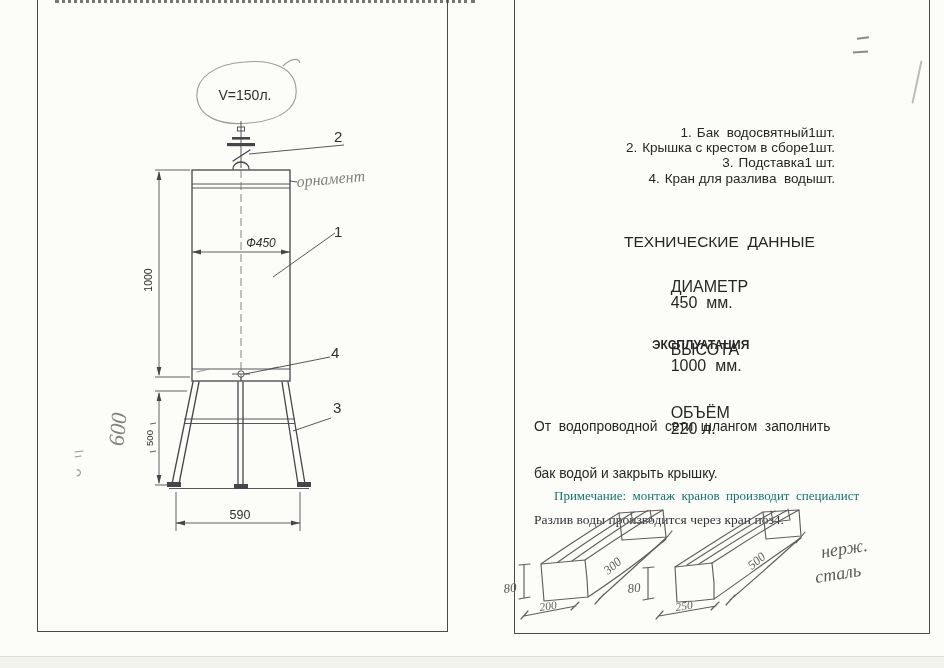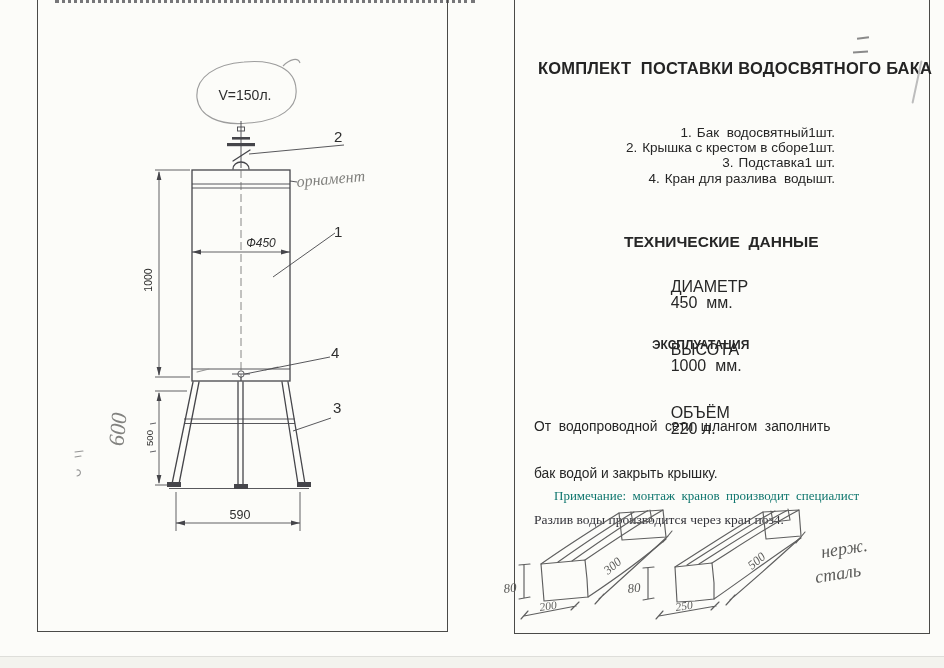--- a/index.html
+++ b/index.html
@@ -11,21 +11,21 @@
          border-bottom:1.6px solid #4a4a48;}
   .left-frame{left:37px;width:409px;height:631px;}
   .right-frame{left:514px;width:414px;height:633px;}
   .scan-top{position:absolute;left:55px;top:0;width:420px;height:0;border-top:3px dotted #55555a;opacity:.8;}
   .scan-bottom{position:absolute;left:0;top:656px;width:944px;height:12px;background:#f3f3ee;border-top:1px solid #dededa;}
   
   .doc-title{left:538px;top:59px;font-size:16.5px;font-weight:700;letter-spacing:.2px;white-space:pre;color:#242424;}
   .kit-list{left:609px;top:125px;width:226px;font-size:13.5px;}
   .kit-row{display:flex;justify-content:flex-end;line-height:15.2px;white-space:pre;}
   .kit-num{margin-right:5px;}
-  .tech-title{left:624px;top:233px;font-size:15.5px;font-weight:700;white-space:pre;}
+  .tech-title{left:624px;top:233px;font-size:15.5px;font-weight:400;white-space:pre;}
   .tech-list{left:644px;top:263px;font-size:16px;}
   .tech-row{line-height:15.8px;white-space:pre;}
   .tech-name{display:inline-block;width:98px;}
   .usage-title{left:652px;top:338px;font-size:12px;font-weight:700;}
   .usage{left:534px;top:388px;font-size:13.8px;line-height:15.5px;white-space:pre;}
   .serif-line{font-family:"Liberation Serif",serif;font-size:13.5px;color:#33333a;}
   .note-line{left:554px;top:488px;font-family:"Liberation Serif",serif;font-size:13px;color:#0f766e;white-space:pre;}
   
   .pmark{position:absolute;background:#8a8a8a;}
   
@@ -159,21 +159,20 @@
 
     <g>
       <path class="pencil" d="M38,452 L46,451"></path>
       <path class="pencil" d="M38,457 L44,456"></path>
       <path class="pencil" d="M40,470 C44,469 45,475 40,476"></path>
     </g>
   </svg>
 
   <div class="frame right-frame"></div>
 
-  <div class="abs doc-title">КОМПЛЕКТ  ПОСТАВКИ ВОДОСВЯТНОГО БАКА</div>
 
   <div class="pmark" style="left:857px;top:37px;width:12px;height:2px;transform:rotate(-7deg);"></div>
   <div class="pmark" style="left:853px;top:51px;width:15px;height:2px;transform:rotate(-4deg);"></div>
   <div class="pmark" style="left:916px;top:60px;width:2px;height:44px;background:#bdbdbd;transform:rotate(12deg);border-radius:2px;"></div>
 
   <div class="abs kit-list">
     <div class="kit-row">
       <span><span class="kit-num">1.</span><span>Бак  водосвятный</span></span>
       <span>1шт.</span>
     </div>

